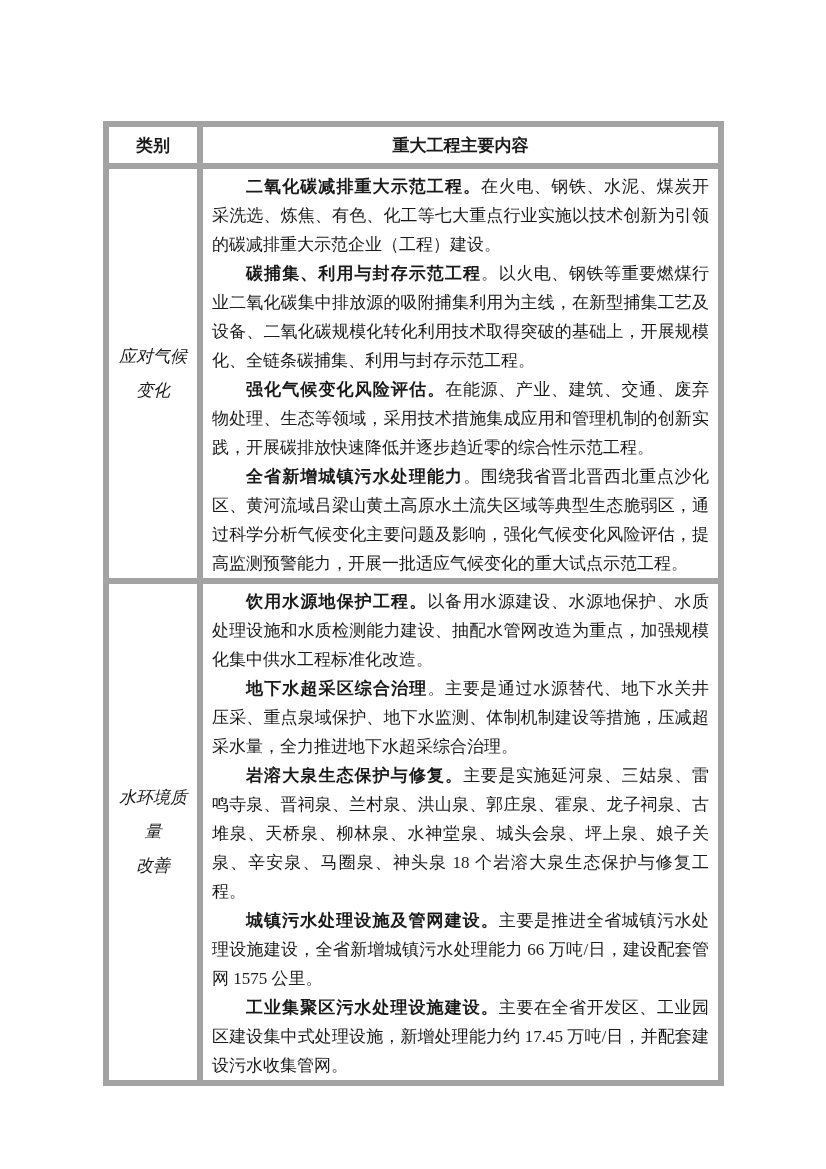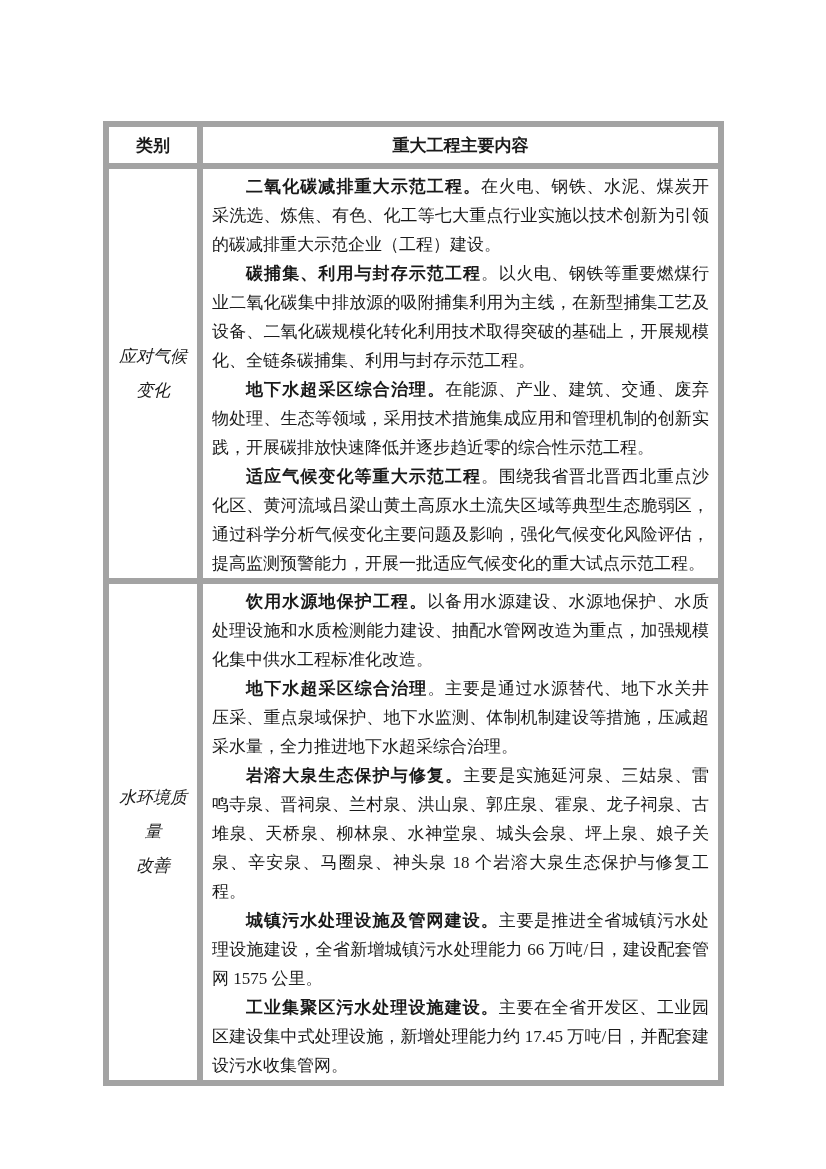--- a/index.html
+++ b/index.html
@@ -93,22 +93,22 @@
     </thead>
     <tbody>
       <tr class="row-climate">
         <td class="cat-cell">
           <div>应对气候</div>
           <div>变化</div>
         </td>
         <td class="content-cell">
           <p class="para"><b>二氧化碳减排重大示范工程。</b><span>在火电、钢铁、水泥、煤炭开采洗选、炼焦、有色、化工等七大重点行业实施以技术创新为引领的碳减排重大示范企业（工程）建设。</span></p>
           <p class="para"><b>碳捕集、利用与封存示范工程</b><span>。以火电、钢铁等重要燃煤行业二氧化碳集中排放源的吸附捕集利用为主线，在新型捕集工艺及设备、二氧化碳规模化转化利用技术取得突破的基础上，开展规模化、全链条碳捕集、利用与封存示范工程。</span></p>
-          <p class="para"><b>地下水超采区综合治理。</b><span>在能源、产业、建筑、交通、废弃物处理、生态等领域，采用技术措施集成应用和管理机制的创新实践，开展碳排放快速降低并逐步趋近零的综合性示范工程。</span></p>
-          <p class="para"><b>适应气候变化等重大示范工程</b><span>。围绕我省晋北晋西北重点沙化区、黄河流域吕梁山黄土高原水土流失区域等典型生态脆弱区，通过科学分析气候变化主要问题及影响，强化气候变化风险评估，提高监测预警能力，开展一批适应气候变化的重大试点示范工程。</span></p>
+          <p class="para"><b>强化气候变化风险评估。</b><span>在能源、产业、建筑、交通、废弃物处理、生态等领域，采用技术措施集成应用和管理机制的创新实践，开展碳排放快速降低并逐步趋近零的综合性示范工程。</span></p>
+          <p class="para"><b>全省新增城镇污水处理能力</b><span>。围绕我省晋北晋西北重点沙化区、黄河流域吕梁山黄土高原水土流失区域等典型生态脆弱区，通过科学分析气候变化主要问题及影响，强化气候变化风险评估，提高监测预警能力，开展一批适应气候变化的重大试点示范工程。</span></p>
         </td>
       </tr>
       <tr class="row-water">
         <td class="cat-cell">
           <div>水环境质量</div>
           <div>改善</div>
         </td>
         <td class="content-cell">
           <p class="para"><b>饮用水源地保护工程。</b><span>以备用水源建设、水源地保护、水质处理设施和水质检测能力建设、抽配水管网改造为重点，加强规模化集中供水工程标准化改造。</span></p>
           <p class="para"><b>地下水超采区综合治理</b><span>。主要是通过水源替代、地下水关井压采、重点泉域保护、地下水监测、体制机制建设等措施，压减超采水量，全力推进地下水超采综合治理。</span></p>

